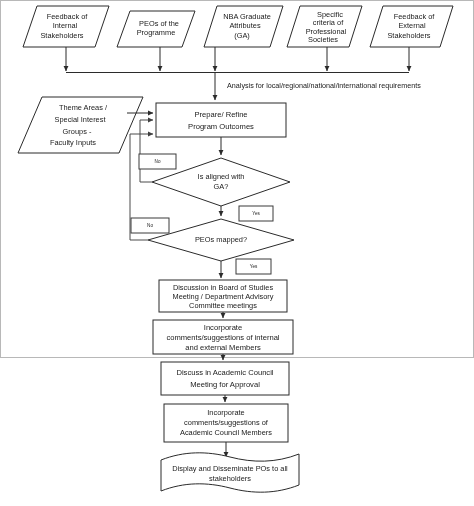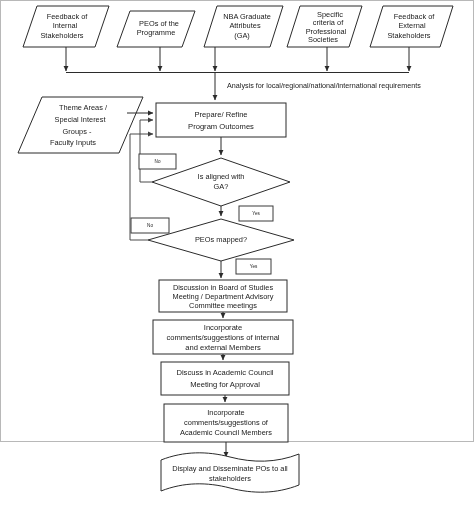--- a/index.html
+++ b/index.html
@@ -9,21 +9,21 @@
   }
   body {
     width: 474px;
     height: 506px;
     font-family: "Liberation Sans", sans-serif;
     overflow: hidden;
   }
   #flowchart-root {
     position: relative;
     width: 474px;
-    height: 442px;
+    height: 358px;
     background: #ffffff;
     box-sizing: border-box;
     border: 1px solid #b8b8b8;
   }
   svg.fc {
     position: absolute;
     left: 0;
     top: 0;
     width: 474px;
     height: 506px;

